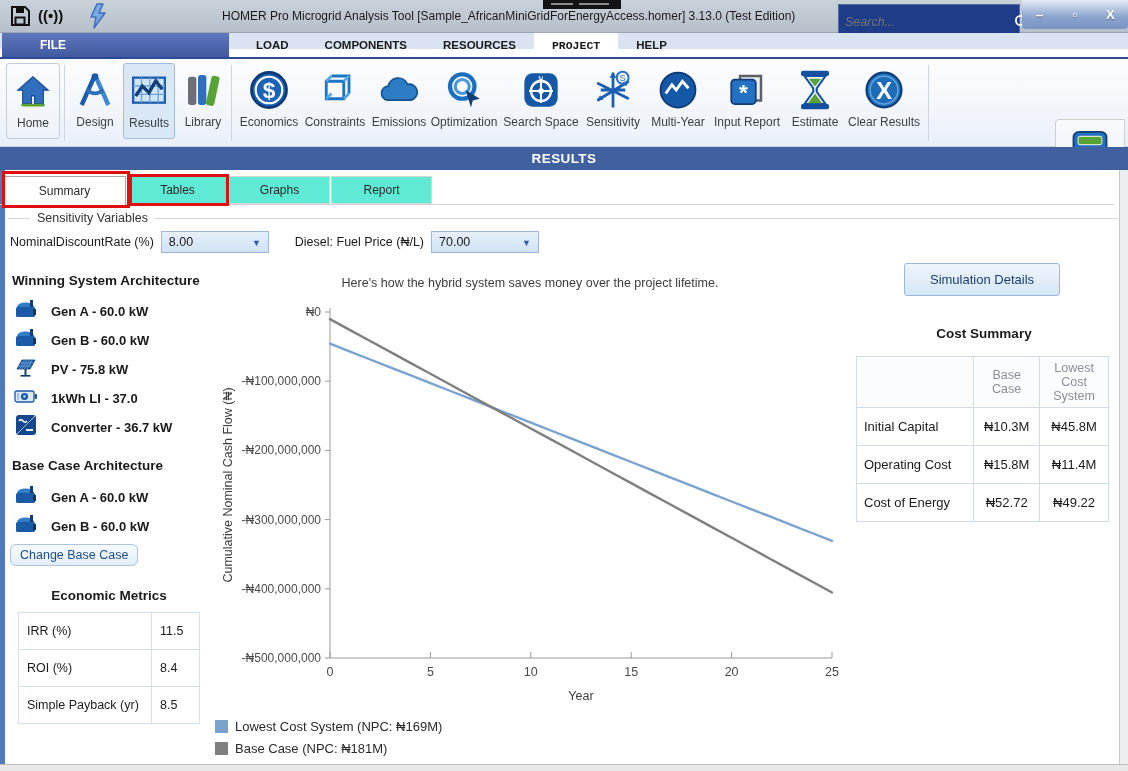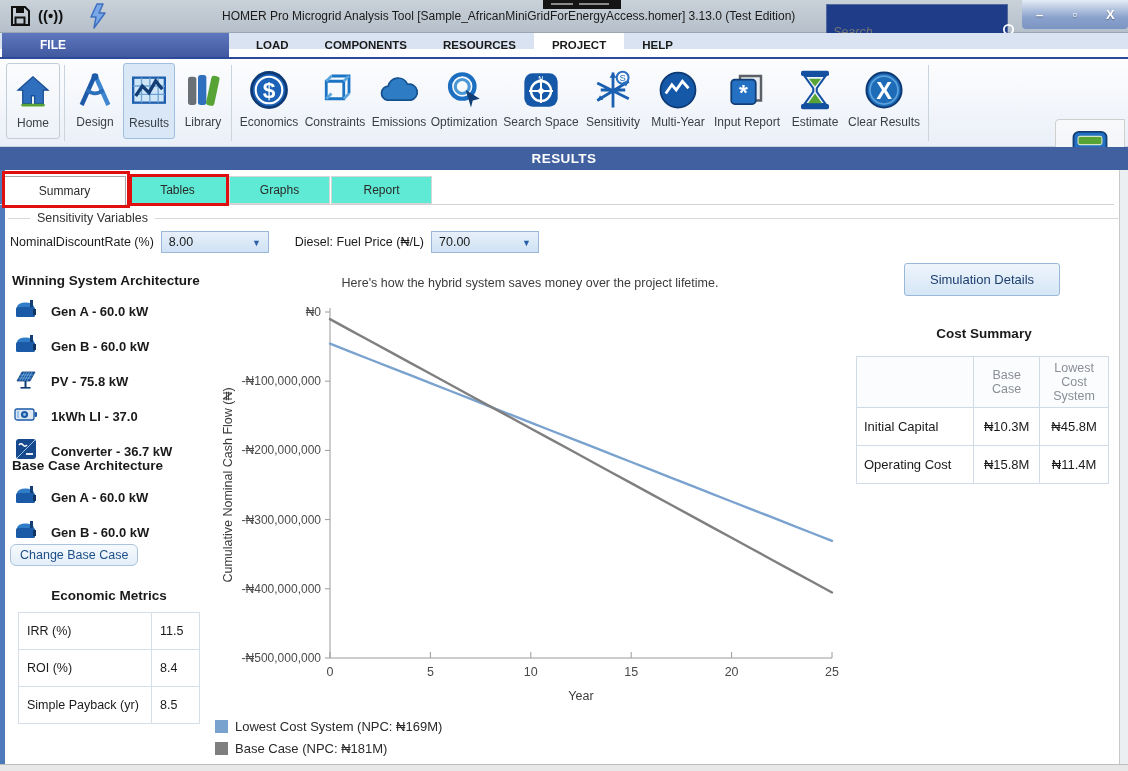--- a/index.html
+++ b/index.html
@@ -7,39 +7,39 @@
   #app { position:relative; width:1128px; height:771px; background:#fff; overflow:hidden;
          font-family:"Liberation Sans", sans-serif; }
 
   
   .titlebar { position:absolute; left:0; top:0; width:1128px; height:33px;
     background:linear-gradient(#c9d1d9,#b6c0ca); border-bottom:1px solid #9aa6b2; }
   .tb-icon { position:absolute; top:4px; }
   .win-title { position:absolute; left:222px; top:9px; font-size:12px; color:#1a1a1a; white-space:nowrap; }
   .artifact { position:absolute; left:543px; top:0; width:78px; height:9px; background:#141414; }
   .artifact i { position:absolute; top:3px; height:2px; background:#8a8a8a; display:block; }
-  .searchbox { position:absolute; right:120px; top:4px; width:182px; height:36px;
-    background:#1e3c88; border:1px solid #51699f; display:flex; align-items:flex-end; }
+  .searchbox { position:absolute; right:108px; top:4px; width:182px; height:36px;
+    background:#1e3c88; border:1px solid #51699f; display:flex; align-items:center; }
   .searchbox input { flex:1; background:transparent; border:none; outline:none; color:#cdd6ea;
     font-style:italic; font-size:12.5px; padding:0 6px; font-family:"Liberation Sans",sans-serif; }
   .win-buttons { position:absolute; right:0; top:0; width:106px; height:29px;
     background:linear-gradient(#e4ebf5,#8aa2cc 60%,#7b95c4); border-radius:0 0 4px 4px;
     display:flex; align-items:center; justify-content:space-around; }
   .win-btn { color:#fff; font-weight:bold; font-size:13px; width:24px; text-align:center; cursor:default;
     text-shadow:0 1px 1px rgba(0,0,0,.35); }
 
   
   .menubar { position:absolute; left:0; top:33px; width:1128px; height:16px; background:#d9e3f1; }
   .file-block { position:absolute; left:2px; top:0; width:227px; height:24px;
     background:linear-gradient(#5e77be,#41599f); color:#fff; font-weight:bold; font-size:12px;
     display:flex; align-items:center; padding-left:38px; }
   .menu-items { position:absolute; left:238px; top:0; height:24px; display:flex; }
   .menu-item { padding:0 18px; font-size:11.5px; font-weight:bold; color:#1a1a1a;
     display:flex; align-items:center; }
-  .menu-item.active { background:#fff; }
+  .menu-item.active { background:#fff;font-family:Liberation Mono, monospace; }
 
   
   .ribbon { position:absolute; left:0; top:57px; width:1128px; height:90px;
     background:linear-gradient(#fdfdfe,#eaf0f8); border-top:2px solid #2c4a99; border-bottom:1px solid #c9d2dc; }
   .rb-sep { position:absolute; top:6px; height:76px; width:1px; background:#ccd4de; }
   .rb-btn { position:absolute; top:4px; height:76px; display:flex; flex-direction:column;
     align-items:center; justify-content:flex-start; padding-top:4px; }
   .rb-btn .ic { height:46px; display:flex; align-items:center; justify-content:center; }
   .rb-btn .lb { font-size:12px; color:#3a3f46; white-space:nowrap; margin-top:2px; }
   .rb-btn.home { border:1px solid #c3cdd8; border-radius:3px; background:linear-gradient(#fbfcfe,#edf2f8); }
@@ -79,21 +79,21 @@
     font-size:12.5px; color:#333; z-index:2; }
   .sens-row { position:absolute; left:10px; top:230px; height:24px; display:flex; align-items:center; }
   .sens-var-label { font-size:12.5px; color:#1a1a1a; margin-right:7px; white-space:nowrap; }
   .dropdown { width:108px; height:22px; border:1px solid #9ab8d8;
     background:linear-gradient(#e7f0fa,#cfe2f4); display:flex; align-items:center;
     font-size:12.5px; color:#1a1a1a; padding-left:7px; position:relative; margin-right:26px; }
   .dropdown .arrow { position:absolute; right:7px; top:6px; font-size:9px; color:#2b5fa8; }
 
   
   .sec-title { position:absolute; font-weight:bold; font-size:13.5px; color:#1a1a1a; }
-  .arch-list { position:absolute; display:flex; flex-direction:column; gap:13px; }
+  .arch-list { position:absolute; display:flex; flex-direction:column; gap:7px; }
   .arch-item { display:flex; align-items:center; gap:13px; height:22px; }
   .arch-item .txt { font-weight:bold; font-size:13px; color:#1a1a1a; white-space:nowrap; }
   .chg-btn { position:absolute; left:10px; top:544px; padding:3px 9px;
     background:linear-gradient(#f6fafd,#e3eef8); border:1px solid #abc3dc; border-radius:6px;
     font-size:12.5px; color:#1d4e89; font-family:"Liberation Sans",sans-serif; }
   table.metrics { position:absolute; left:18px; top:612px; width:182px; border-collapse:collapse; }
   table.metrics td { border:1px solid #d4dfe9; font-size:12.5px; color:#1a1a1a; padding:11px 8px; }
   table.metrics td.val { width:48px; }
 
   
@@ -521,16 +521,21 @@
     <tr>
       <td class="lbl">Initial Capital</td>
       <td class="num">₦10.3M</td>
       <td class="num">₦45.8M</td>
     </tr>
     <tr>
       <td class="lbl">Operating Cost</td>
       <td class="num">₦15.8M</td>
       <td class="num">₦11.4M</td>
     </tr>
+    <tr>
+      <td class="lbl">Cost of Energy</td>
+      <td class="num">₦52.72</td>
+      <td class="num">₦49.22</td>
+    </tr>
   </tbody>
     </table>
 
 </div>
 
 </body></html>

